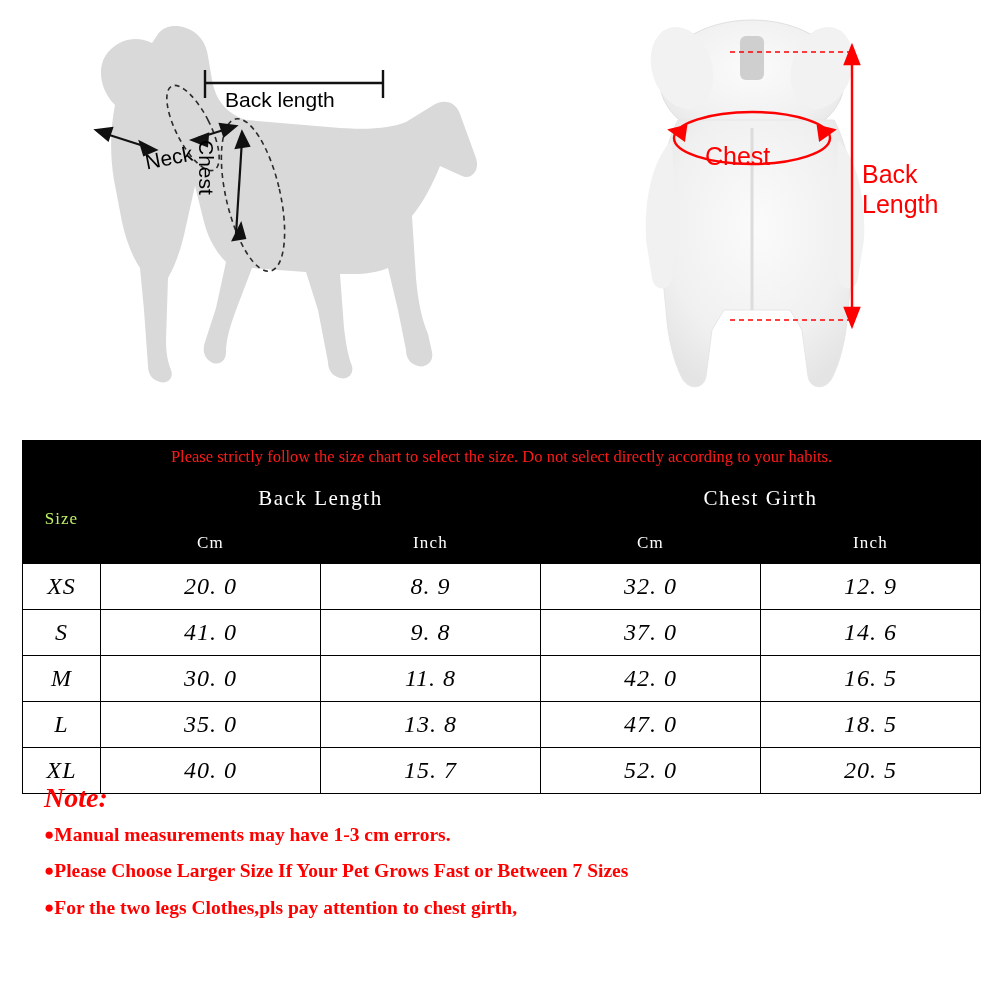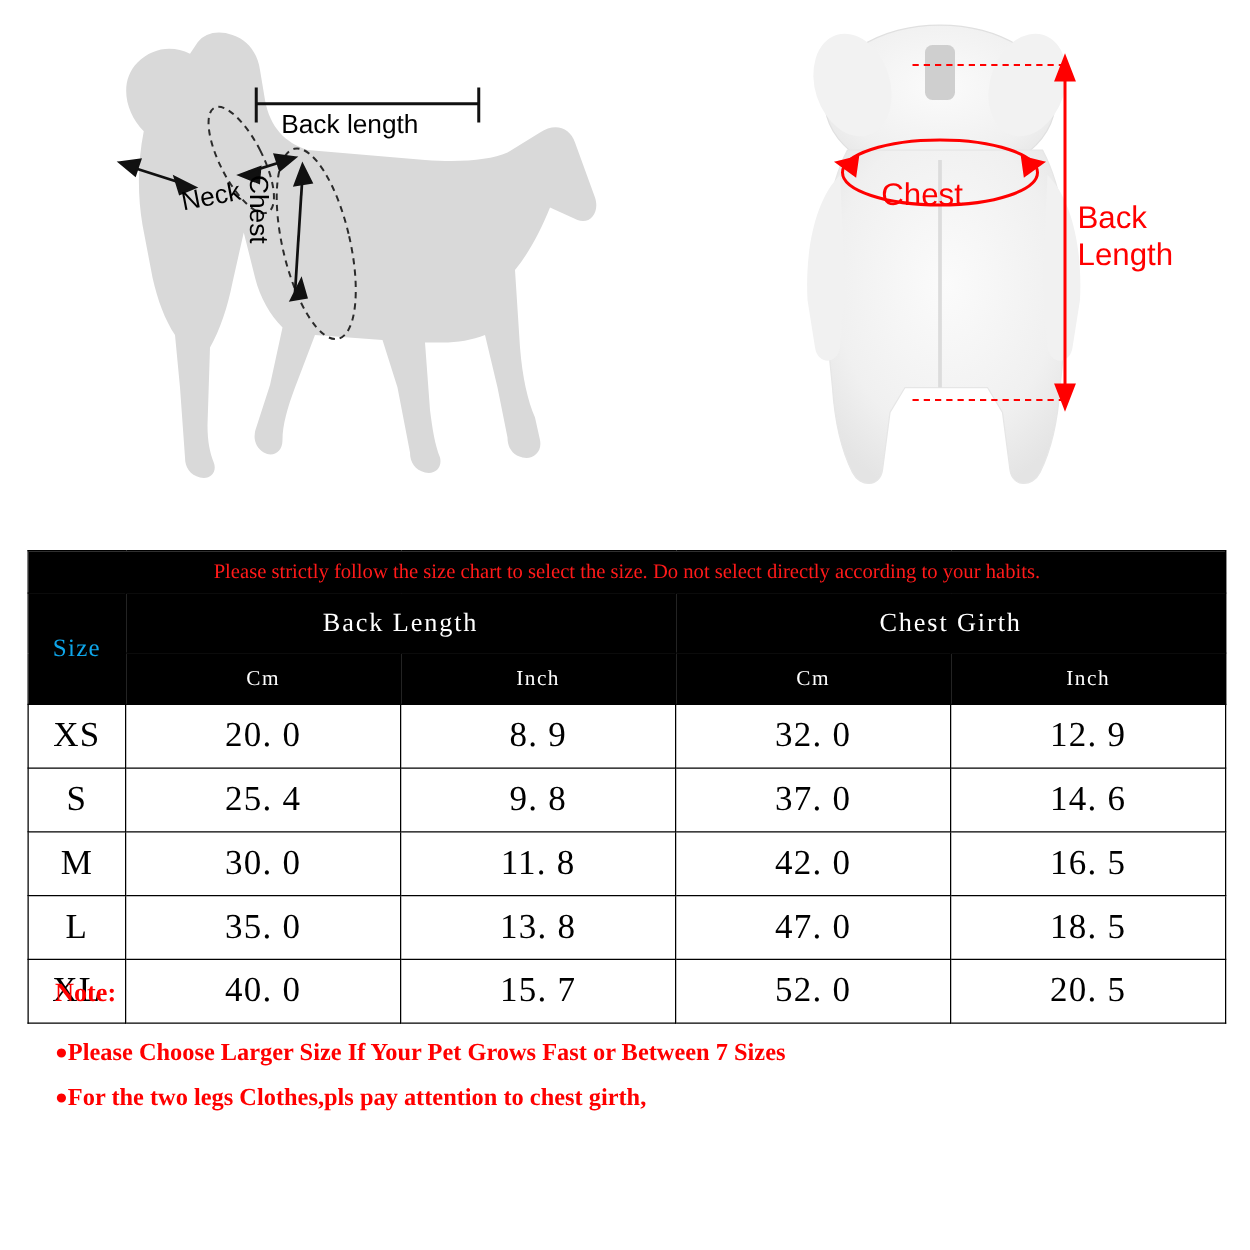--- a/index.html
+++ b/index.html
@@ -93,45 +93,47 @@
     color: #ffffff;
     font-size: 17px;
     padding: 10px 4px;
     letter-spacing: 1.2px;
   }
   .size-col {
     width: 78px;
   }
   td.size-cell-hdr {
     background: #000;
-    color: #0ea5e9;
-    font-size: 20px;
+    color: #bef264;
+    font-size: 17px;
     letter-spacing: 1px;
   }
   tbody.body-rows td {
     background: #ffffff;
     color: #000000;
-    font-size: 28px;
+    font-size: 24px;
     padding: 9px 4px;
     letter-spacing: 1px;
+    font-style: italic;
   }
 
   
   .notes {
     position: absolute;
     left: 44px;
     top: 782px;
     width: 930px;
     color: #ff0000;
     font-family: "Liberation Serif", serif;
     font-weight: bold;
   }
   .notes .note-title {
-    font-size: 21px;
-    margin-bottom: 25px;
+    font-size: 28px;
+    margin-bottom: 10px;
+    font-style: italic;
   }
   .notes .note-line {
     font-size: 19.5px;
     margin-bottom: 14px;
     line-height: 1.15;
   }
   .bullet {
     font-size: 17px;
     vertical-align: 1px;
   }
@@ -310,21 +312,21 @@
     <tbody class="body-rows">
       <tr>
         <td>XS</td>
         <td>20. 0</td>
         <td>8. 9</td>
         <td>32. 0</td>
         <td>12. 9</td>
       </tr>
       <tr>
         <td>S</td>
-        <td>25. 4</td>
+        <td>41. 0</td>
         <td>9. 8</td>
         <td>37. 0</td>
         <td>14. 6</td>
       </tr>
       <tr>
         <td>M</td>
         <td>30. 0</td>
         <td>11. 8</td>
         <td>42. 0</td>
         <td>16. 5</td>
@@ -344,18 +346,21 @@
         <td>20. 5</td>
       </tr>
     </tbody>
   </table>
 </div>
 
 <div class="notes">
   <div class="note-title">Note:</div>
 
   <div class="note-line">
+    <span class="bullet">●</span><span>Manual measurements may have 1-3 cm errors.</span>
+  </div>
+  <div class="note-line">
     <span class="bullet">●</span><span>Please Choose Larger Size If Your Pet Grows Fast or Between 7 Sizes</span>
   </div>
   <div class="note-line">
     <span class="bullet">●</span><span>For the two legs Clothes,pls pay attention to chest girth,</span>
   </div>
 </div>
 
 </body></html>

